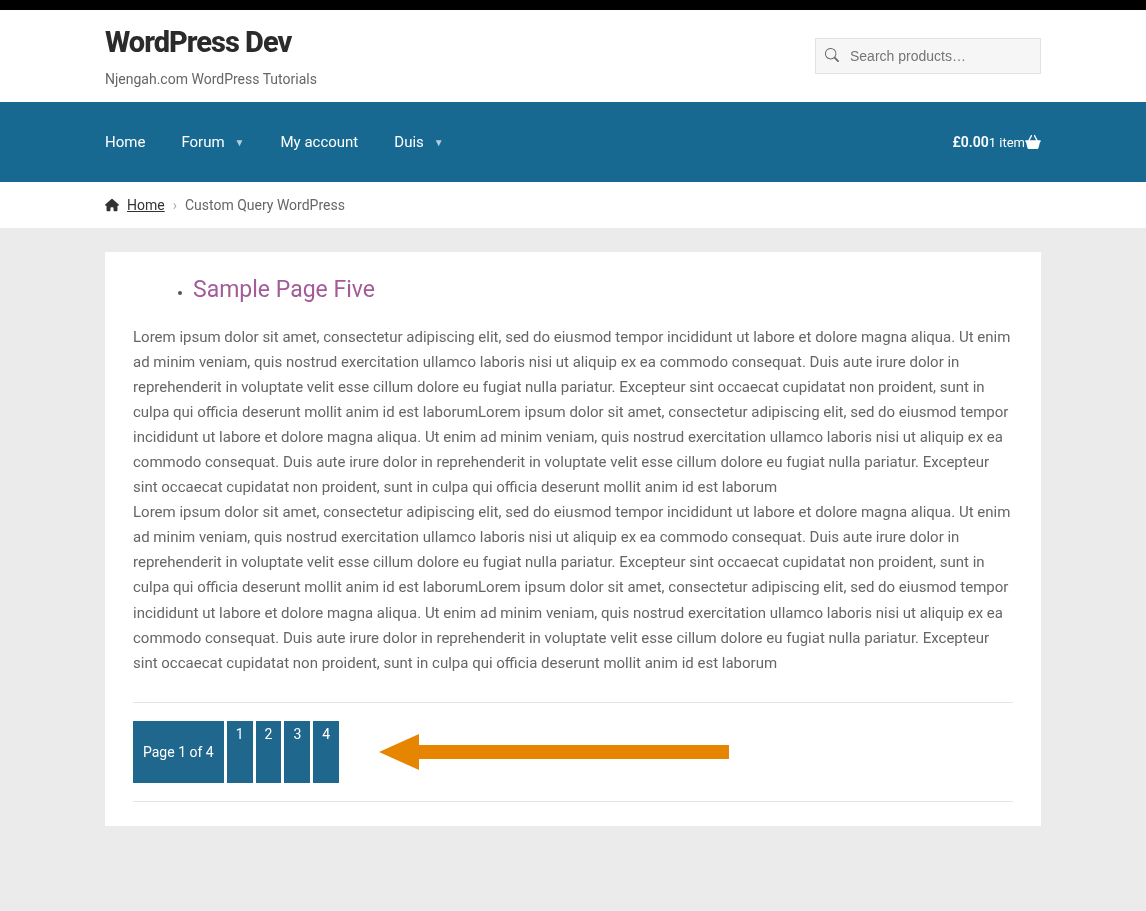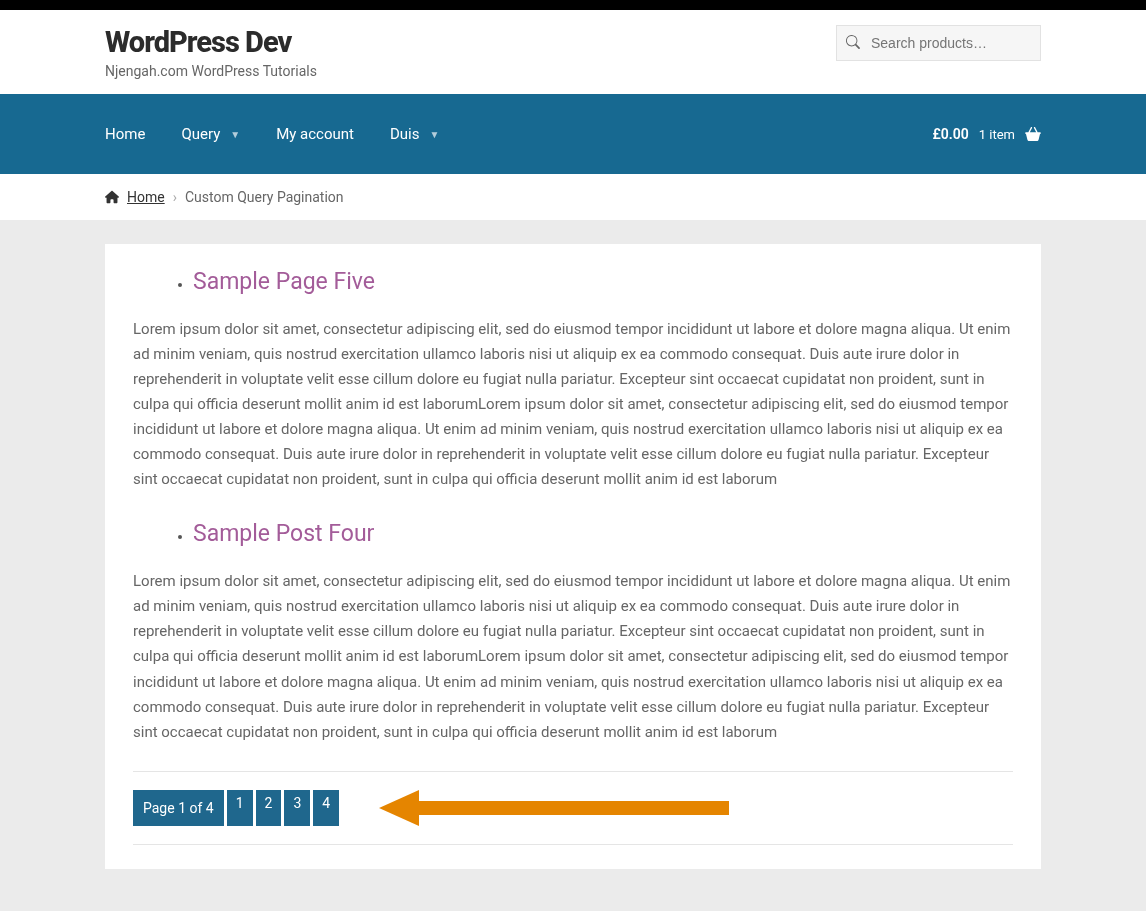--- a/index.html
+++ b/index.html
@@ -1,49 +1,49 @@
 <!DOCTYPE html>
 <html><head>
 <meta charset="utf-8">
 <style>
 *{box-sizing:border-box;margin:0;padding:0}
 body{font-family:-apple-system,BlinkMacSystemFont,"Segoe UI",Roboto,sans-serif;background:#ebebeb;color:#333}
 .topbar{background:#000;height:10px}
 .header-area{background:#fff;padding:15px 0}
 .container{max-width:960px;margin:0 auto;padding:0 12px}
-.header-flex{display:flex;justify-content:space-between;align-items:flex-start}
+.header-flex{display:flex;justify-content:space-between;align-items:center}
 .site-title{font-size:29px;font-weight:800;color:#2b2b2b;letter-spacing:-1px}
-.site-tagline{font-size:14px;color:#666;margin-top:4px}
-.search-box{position:relative;width:205px}
+.site-tagline{font-size:14px;color:#666;margin-top:12px}
+.search-box{position:relative;width:226px}
 .search-input{width:100%;padding:9px 9px 9px 34px;border:1px solid #e2e2e2;background:#f6f6f6;font-size:14px;color:#999}
 .search-icon{position:absolute;left:10px;top:10px;color:#666}
 .nav-area{background:#176991}
 .nav-flex{display:flex;justify-content:space-between;align-items:center;height:80px}
 .nav-menu{display:flex;list-style:none;gap:0}
 .nav-item{padding:0 18px;display:flex;align-items:center;gap:10px}
 .nav-item:first-child{padding-left:0}
 .nav-link{color:#fff;text-decoration:none;font-size:15px}
 .chevron{color:#b3cddb;font-size:10px}
-.cart{display:flex;align-items:center;gap:10px;color:#fff;font-size:14px}
+.cart{display:flex;align-items:center;color:#fff;font-size:14px}
 .cart .amount{font-weight:600}
 .cart .items{color:#ffffff;font-size:13px}
 .breadcrumb-area{background:#fff;padding:15px 0}
 .breadcrumb{display:flex;align-items:center;gap:8px;font-size:14px;color:#666}
 .breadcrumb a{color:#333;text-decoration:underline}
 .breadcrumb .sep{color:#aaa}
 .main-area{padding:24px 0 0}
 .content-card{background:#fff;padding:24px 28px}
 .post-list{list-style:none}
 .post-item{list-style:disc;margin-left:60px;margin-bottom:22px}
 .post-item::marker{color:#555;font-size:13px}
 .post-title{font-size:23px;font-weight:400;color:#a35c99;margin-bottom:22px}
 .post-content{color:#666;font-size:15px;line-height:1.67;}
 .pagination-row{margin-top:26px;border-top:1px solid #e5e5e5;border-bottom:1px solid #e5e5e5;padding:18px 0;display:flex;align-items:center;gap:40px}
 .pagination{display:flex;gap:3px}
-.page-pill{background:#1f678d;color:#fff;padding:10px 10px;font-size:14px}
+.page-pill{background:#1f678d;color:#fff;padding:23px 10px;font-size:14px}
 .page-num{background:#1f678d;color:#fff;padding:5px 9px;font-size:14px;cursor:pointer}
 .arrow-wrap{position:relative;display:flex;align-items:center}
 .arrow-line{height:14px;width:310px;background:#e58500}
 .arrow-head{width:0;height:0;border-top:18px solid transparent;border-bottom:18px solid transparent;border-right:40px solid #e58500}
 svg{display:block}
 </style>
 </head>
 <body>
 
 <div class="topbar"></div>
@@ -65,21 +65,21 @@
   </div>
 </div>
 
 <div class="nav-area">
   <div class="container nav-flex">
     <ul class="nav-menu">
       <li class="nav-item">
         <a class="nav-link">Home</a>
       </li>
       <li class="nav-item">
-        <a class="nav-link">Query</a>
+        <a class="nav-link">Forum</a>
         <span class="chevron">▼</span>
       </li>
       <li class="nav-item">
         <a class="nav-link">My account</a>
       </li>
       <li class="nav-item">
         <a class="nav-link">Duis</a>
         <span class="chevron">▼</span>
       </li>
     </ul>
@@ -98,39 +98,34 @@
 <div class="breadcrumb-area">
   <div class="container">
     <div class="breadcrumb">
       <span>
         <svg width="14" height="14" viewBox="0 0 576 512" fill="#333">
             <path d="M575.8 255.5c0 18-15 32.1-32 32.1h-32l.7 160.2c0 2.7-.2 5.4-.5 8.1V472c0 22.1-17.9 40-40 40H456c-1.1 0-2.2 0-3.3-.1c-1.4 .1-2.8 .1-4.2 .1H416 392c-22.1 0-40-17.9-40-40V448 384c0-17.7-14.3-32-32-32H256c-17.7 0-32 14.3-32 32v64 24c0 22.1-17.9 40-40 40H160 128.1c-1.5 0-3-.1-4.5-.2c-1.2 .1-2.4 .2-3.6 .2H104c-22.1 0-40-17.9-40-40V360c0-.9 0-1.9 .1-2.8V287.6H32c-18 0-32-14-32-32.1c0-9 3-17 10-24L266.4 8c7-7 15-8 22-8s15 2 21 7L564.8 231.5c8 7 12 15 11 24z"></path>
           </svg>
       </span>
       <a>Home</a>
       <span class="sep">›</span>
-      <span>Custom Query Pagination</span>
+      <span>Custom Query WordPress</span>
     </div>
   </div>
 </div>
 
 <div class="main-area">
   <div class="container">
     <div class="content-card">
       <ul class="post-list">
         <li class="post-item">
           <h2 class="post-title">Sample Page Five</h2>
         </li>
       </ul>
       <p class="post-content">Lorem ipsum dolor sit amet, consectetur adipiscing elit, sed do eiusmod tempor incididunt ut labore et dolore magna aliqua. Ut enim ad minim veniam, quis nostrud exercitation ullamco laboris nisi ut aliquip ex ea commodo consequat. Duis aute irure dolor in reprehenderit in voluptate velit esse cillum dolore eu fugiat nulla pariatur. Excepteur sint occaecat cupidatat non proident, sunt in culpa qui officia deserunt mollit anim id est laborumLorem ipsum dolor sit amet, consectetur adipiscing elit, sed do eiusmod tempor incididunt ut labore et dolore magna aliqua. Ut enim ad minim veniam, quis nostrud exercitation ullamco laboris nisi ut aliquip ex ea commodo consequat. Duis aute irure dolor in reprehenderit in voluptate velit esse cillum dolore eu fugiat nulla pariatur. Excepteur sint occaecat cupidatat non proident, sunt in culpa qui officia deserunt mollit anim id est laborum</p>
-      <ul class="post-list" style="margin-top:28px">
-        <li class="post-item">
-          <h2 class="post-title">Sample Post Four</h2>
-        </li>
-      </ul>
       <p class="post-content">Lorem ipsum dolor sit amet, consectetur adipiscing elit, sed do eiusmod tempor incididunt ut labore et dolore magna aliqua. Ut enim ad minim veniam, quis nostrud exercitation ullamco laboris nisi ut aliquip ex ea commodo consequat. Duis aute irure dolor in reprehenderit in voluptate velit esse cillum dolore eu fugiat nulla pariatur. Excepteur sint occaecat cupidatat non proident, sunt in culpa qui officia deserunt mollit anim id est laborumLorem ipsum dolor sit amet, consectetur adipiscing elit, sed do eiusmod tempor incididunt ut labore et dolore magna aliqua. Ut enim ad minim veniam, quis nostrud exercitation ullamco laboris nisi ut aliquip ex ea commodo consequat. Duis aute irure dolor in reprehenderit in voluptate velit esse cillum dolore eu fugiat nulla pariatur. Excepteur sint occaecat cupidatat non proident, sunt in culpa qui officia deserunt mollit anim id est laborum</p>
 
       <div class="pagination-row">
         <div class="pagination">
           <span class="page-pill">Page 1 of 4</span>
           <span class="page-num">1</span>
           <span class="page-num">2</span>
           <span class="page-num">3</span>
           <span class="page-num">4</span>
         </div>

